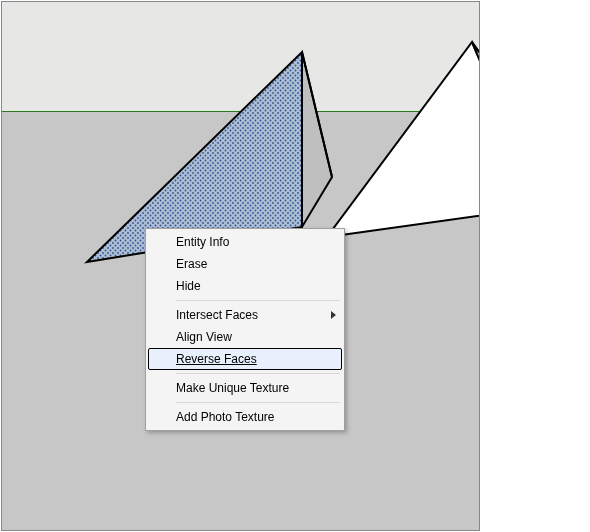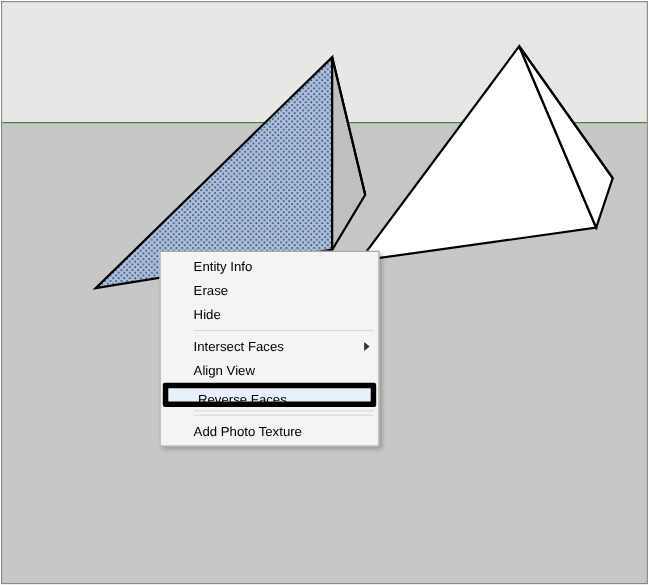--- a/index.html
+++ b/index.html
@@ -1,19 +1,19 @@
 <!DOCTYPE html>
 <html><head>
 <meta charset="utf-8">
 <style>
   * { margin: 0; padding: 0; box-sizing: border-box; }
   html, body { width: 590px; height: 532px; overflow: hidden; font-family: "Segoe UI", Tahoma, sans-serif; font-size: 12px; }
   .viewport {
     position: relative;
-    width: 588px;
+    width: 479px;
     height: 530px;
     margin: 1px;
     border: 1px solid #888;
     background: #c7c7c7;
     overflow: hidden;
   }
   .sky {
     position: absolute;
     left: 0; top: 0; right: 0;
     height: 110px;
@@ -47,21 +47,21 @@
     height: 22px;
     line-height: 22px;
     padding-left: 28px;
     padding-right: 18px;
     color: #000;
     white-space: nowrap;
     cursor: default;
   }
   .menu-item.hovered {
     background: #e8f0fb;
-    border: 5px solid #000000;
+    border: 1px solid #000000;
     border-radius: 2px;
     padding-left: 27px;
     height: 22px;
     line-height: 20px;
     text-decoration: underline;
   }
   .menu-sep {
     height: 1px;
     margin: 3px 2px 3px 28px;
     background: #d8d8d8;
@@ -118,18 +118,19 @@
 
     <div class="menu-item">
       <span>Intersect Faces</span>
       <span class="submenu-arrow"></span>
     </div>
     <div class="menu-item"><span>Align View</span></div>
     <div class="menu-item hovered"><span>Reverse Faces</span></div>
 
     <div class="menu-sep"></div>
 
+    <div class="menu-item"><span>Make Unique Texture</span></div>
 
     <div class="menu-sep"></div>
 
     <div class="menu-item"><span>Add Photo Texture</span></div>
   </div>
 </div>
 
 </body></html>

